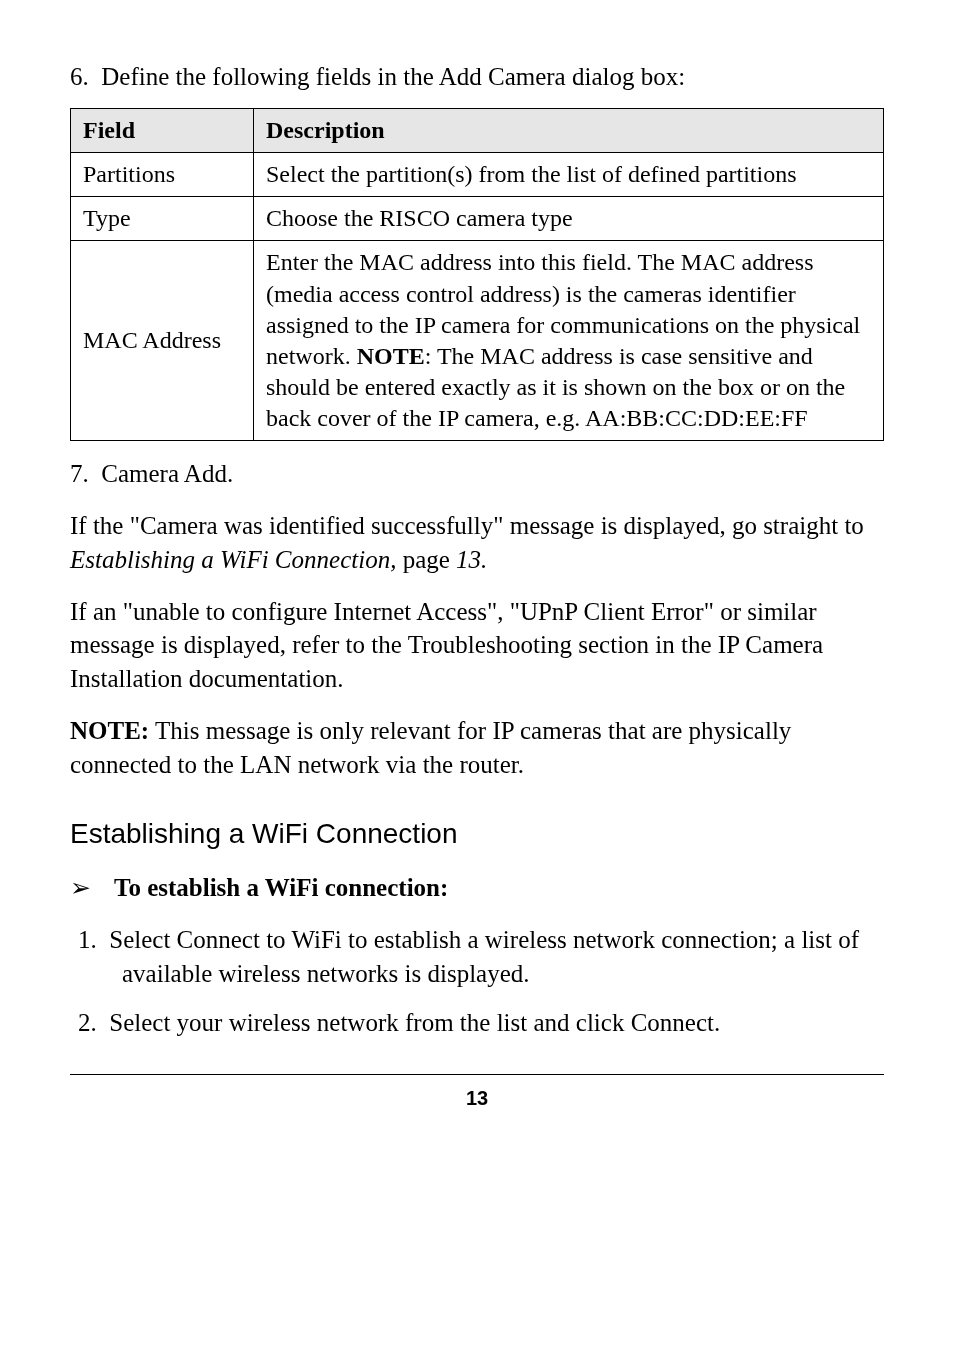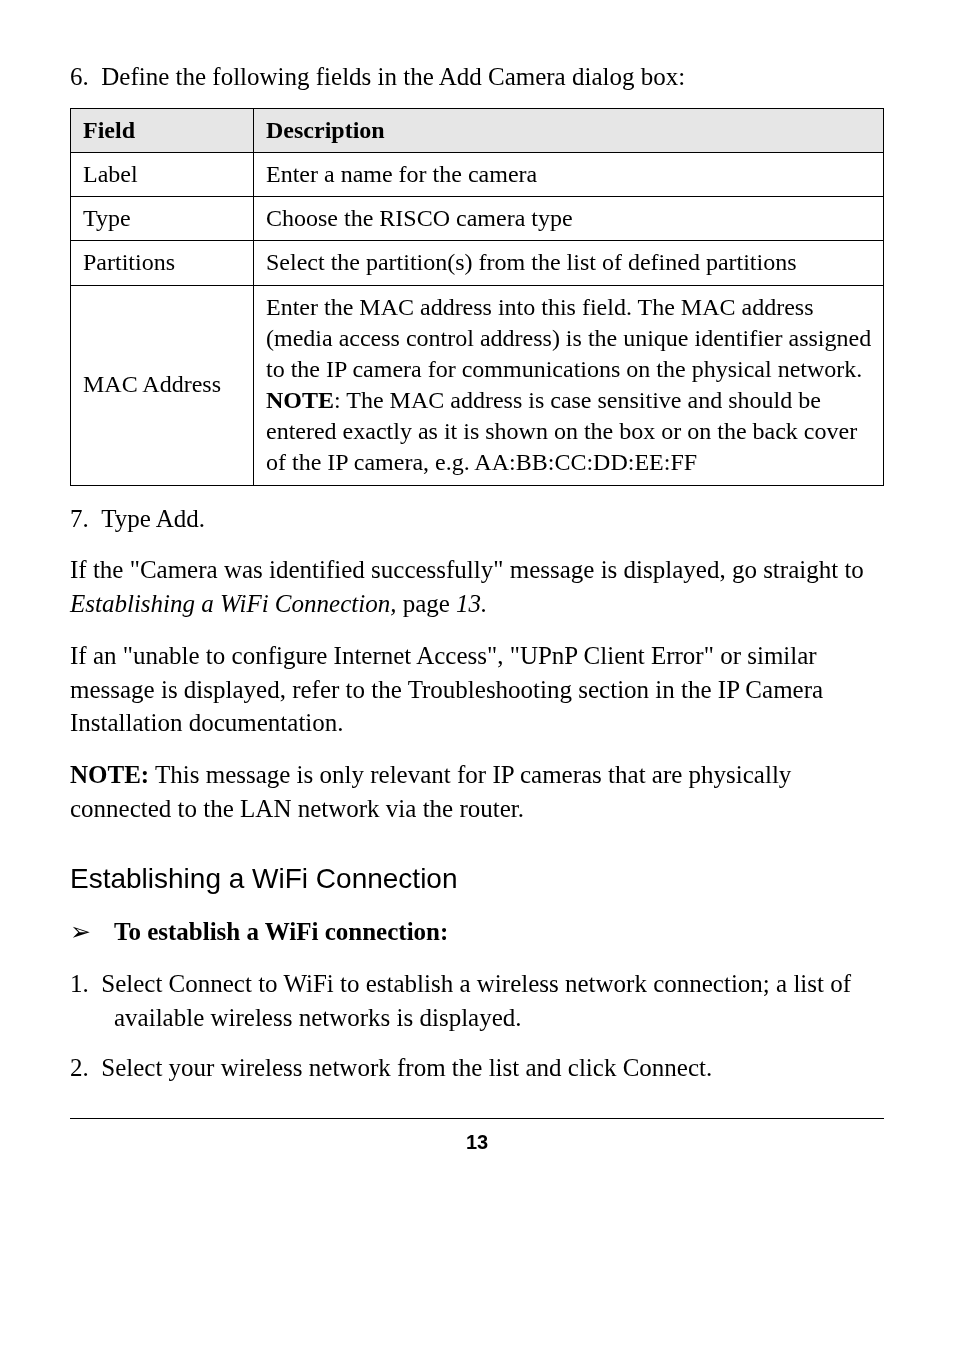--- a/index.html
+++ b/index.html
@@ -57,21 +57,21 @@
   }
   .arrow-line .arrow {
     display: inline-block;
     width: 44px;
     text-indent: 0;
     font-weight: normal;
   }
   .num-step {
     padding-left: 44px;
     text-indent: -44px;
-    margin: 16px 0;
+    margin: 16px 8px;
   }
   .num-step .cont {
     display: block;
     text-indent: 0;
     margin-top: 10px;
   }
   hr.footer-rule {
     border: none;
     border-top: 1.5px solid #000;
     margin: 34px 0 10px 0;
@@ -90,41 +90,37 @@
   <span>6.</span>&nbsp;&nbsp;<span>Define the following fields in the Add Camera dialog box:</span>
 </p>
 
 <table>
   <tbody>
       <tr>
     <th class="col-field">Field</th>
     <th>Description</th>
   </tr>
   <tr>
-    <td>Label</td>
-    <td>Enter a name for the camera</td>
+    <td>Partitions</td>
+    <td>Select the partition(s) from the list of defined partitions</td>
   </tr>
   <tr>
     <td>Type</td>
     <td>Choose the RISCO camera type</td>
   </tr>
   <tr>
-    <td>Partitions</td>
-    <td>Select the partition(s) from the list of defined partitions</td>
-  </tr>
-  <tr>
     <td class="mac-cell">MAC Address</td>
-    <td><span>Enter the MAC address into this field. The MAC address (media access control address) is the unique identifier assigned to the IP camera for communications on the physical network.
+    <td><span>Enter the MAC address into this field. The MAC address (media access control address) is the cameras identifier assigned to the IP camera for communications on the physical network.
 </span><b>NOTE</b><span>: The MAC address is case sensitive and should be entered exactly as it is shown on the box or on the back cover of the IP camera, e.g. AA:BB:CC:DD:EE:FF</span></td>
   </tr>
 </tbody>
   </table>
 
 <p class="step-line">
-  <span>7.</span>&nbsp;&nbsp;<span>Type Add.</span>
+  <span>7.</span>&nbsp;&nbsp;<span>Camera Add.</span>
 </p>
 
 <p class="body-para">
   <span>If the "Camera was identified successfully" message is displayed, go straight to </span><i>Establishing a WiFi Connection,</i><span> page </span><i>13.</i>
 </p>
 
 <p class="body-para">If an "unable to configure Internet Access", "UPnP Client Error" or similar message is displayed, refer to the Troubleshooting section in the IP Camera Installation documentation.</p>
 
 <p class="body-para">
   <b>NOTE:</b><span> This message is only relevant for IP cameras that are physically connected to the LAN network via the router.</span>

